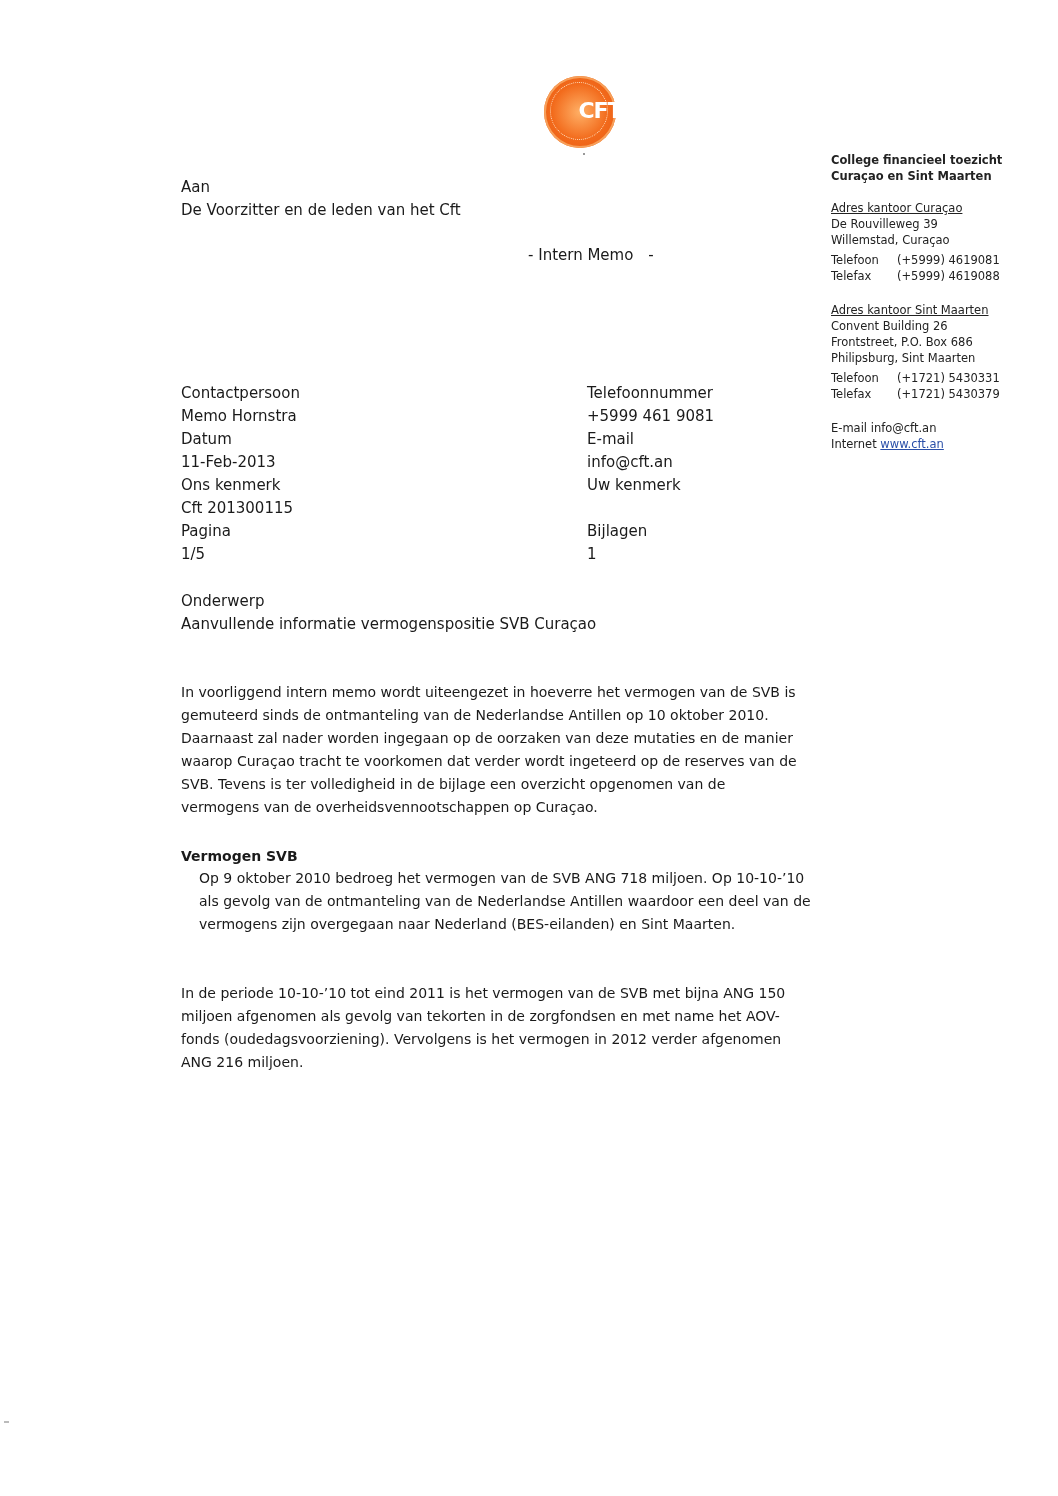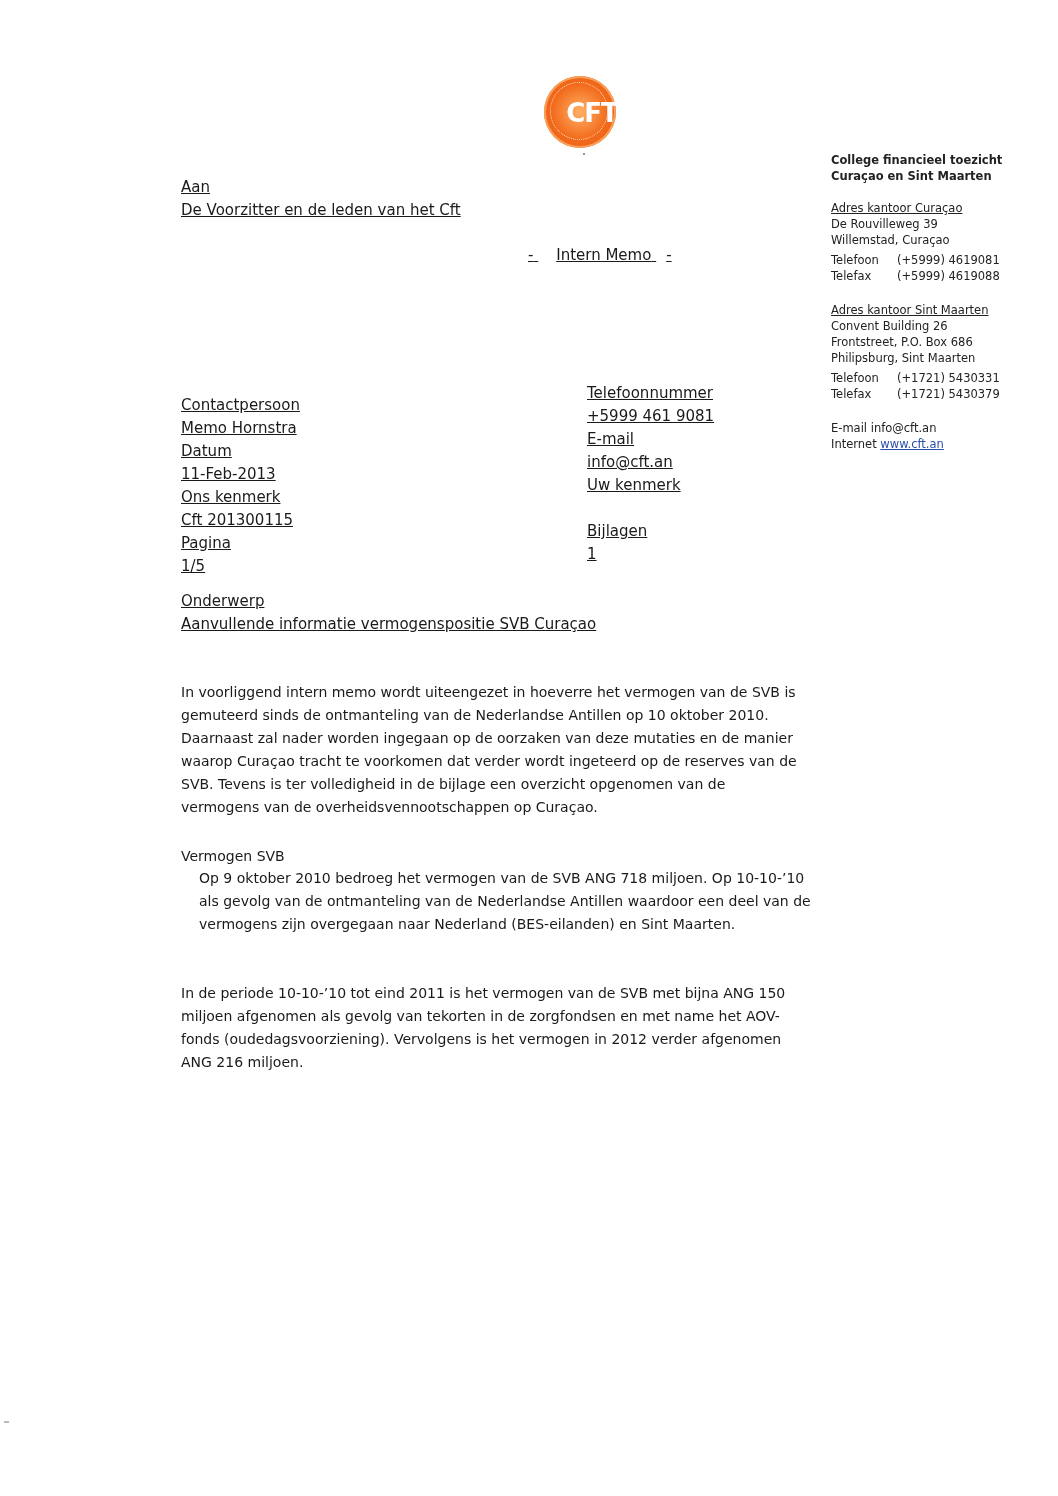--- a/index.html
+++ b/index.html
@@ -4,34 +4,34 @@
 <style>
   html, body { margin: 0; padding: 0; background: #ffffff; }
   body { width: 1058px; height: 1496px; position: relative; overflow: hidden;
          font-family: "DejaVu Sans", sans-serif; color: #1a1a1a; }
   .abs { position: absolute; }
   .logo { left: 544px; top: 76px; width: 72px; height: 72px; border-radius: 50%;
           background: radial-gradient(circle at 50% 50%, #ffb066 0%, #f26a1b 55%, #e85a14 100%);
           box-shadow: 0 0 0 2px #f7a05a inset; }
   .logo-ring { position: absolute; left: 6px; top: 6px; width: 58px; height: 58px; border-radius: 50%;
                border: 1px dotted #ffe0c0; box-sizing: border-box; }
-  .logo-text { position: absolute; left: 4px; top: 22px; width: 88px; text-align: center;
-               color: #ffffff; font-weight: bold; font-size: 26px; letter-spacing: -1px; }
+  .logo-text { position: absolute; left: 12px; top: 22px; width: 88px; text-align: center;
+               color: #ffffff; font-weight: bold; font-size: 22px; letter-spacing: -1px; }
   .logo-dot { left: 583px; top: 153px; width: 2px; height: 2px; background: #999; }
 
   .side { left: 831px; font-size: 11.5px; line-height: 16px; color: #222; }
   .side b { font-weight: bold; text-align: right; }
   .side .u { text-decoration: underline; }
   .side .row { display: flex; }
   .side .lbl { width: 66px; }
   .side .link { color: #2a4fa8; text-decoration: underline; margin-top: 14px; }
 
-  .main { font-size: 15px; line-height: 23px; text-decoration: underline; }
+  .main { font-size: 15px; line-height: 23px; }
   .para { left: 181px; width: 720px; font-size: 14px; line-height: 23px; }
-  .heading { font-weight: normal; }
+  .heading { font-weight: bold; }
   .scan-mark { left: 4px; top: 1421px; width: 5px; height: 2px; background: #bbb; }
 </style>
 </head>
 <body>
 
 <div class="abs logo">
   <div class="logo-ring"></div>
   <div class="logo-text">CFT</div>
 </div>
 <div class="abs logo-dot"></div>
@@ -81,25 +81,25 @@
   </div>
 </div>
 
 <div class="abs main" style="left:181px; top:176px;">
   <div>Aan</div>
   <div>De Voorzitter en de leden van het Cft</div>
 </div>
 
 <div class="abs main" style="left:528px; top:244px;">
   <span>-</span>
-  <span style="margin-left:18px;">Intern Memo</span>
+  <span style="">Intern Memo</span>
   <span style="margin-left:10px;">-</span>
 </div>
 
-<div class="abs main" style="left:181px; top:394px;">
+<div class="abs main" style="left:181px; top:382px;">
   <div>Contactpersoon</div>
   <div>Memo Hornstra</div>
   <div>Datum</div>
   <div>11-Feb-2013</div>
   <div>Ons kenmerk</div>
   <div>Cft 201300115</div>
   <div>Pagina</div>
   <div>1/5</div>
 </div>
 

